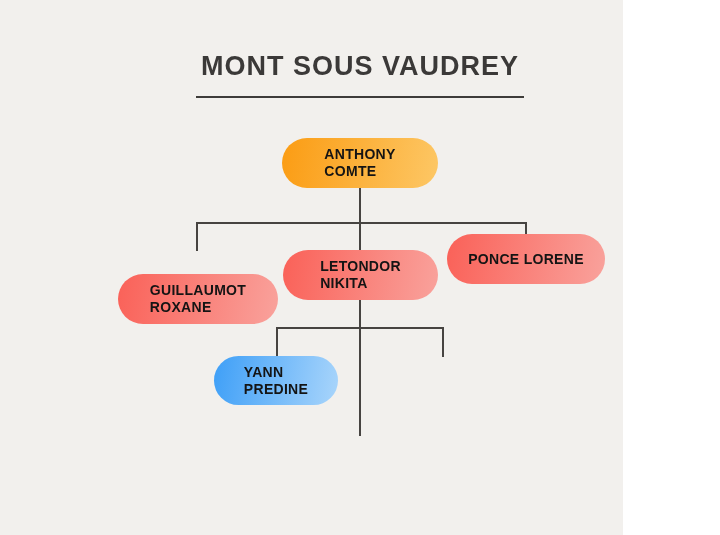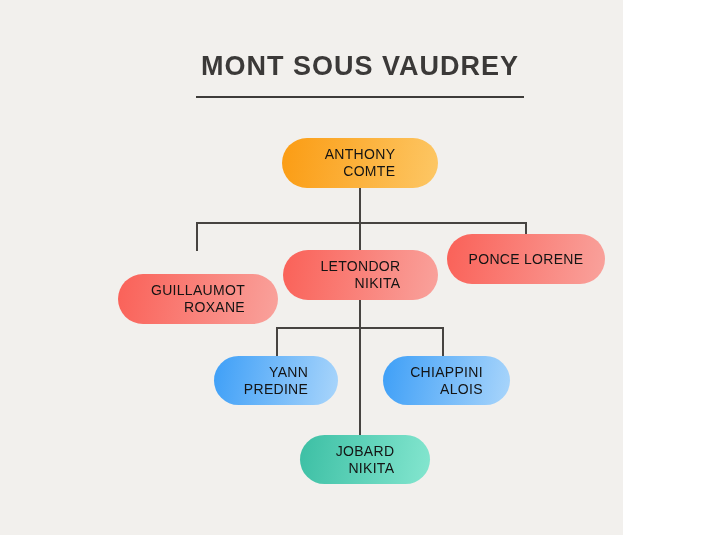--- a/index.html
+++ b/index.html
@@ -36,24 +36,24 @@
     width: 328px;
     height: 2px;
     background: #3E3C3A;
   }
   .node {
     position: absolute;
     border-radius: 26px;
     display: flex;
     align-items: center;
     justify-content: center;
-    text-align: right;
+    text-align: left;
     color: #141414;
     font-size: 14px;
-    font-weight: 400;
+    font-weight: 700;
     line-height: 17px;
     letter-spacing: 0.3px;
     z-index: 2;
   }
   .node .label { display: block; }
   .line {
     position: absolute;
     background: var(--line-color, #474441);
     z-index: 1;
   }
@@ -107,27 +107,15 @@
     </div>
   </div>
 
   <div class="node" style="left: 214px; top: 356px; width: 124px; height: 49px; background: linear-gradient(100deg, rgb(62, 159, 247), rgb(169, 213, 251));">
     <div>
       <span class="label">YANN</span>
       <span class="label">PREDINE</span>
     </div>
   </div>
 
-  <div class="node" style="left: 383px; top: 356px; width: 127px; height: 49px; background: linear-gradient(100deg, rgb(62, 159, 247), rgb(169, 213, 251));">
-    <div>
-      <span class="label">CHIAPPINI</span>
-      <span class="label">ALOIS</span>
-    </div>
-  </div>
 
-  <div class="node" style="left: 300px; top: 435px; width: 130px; height: 49px; background: linear-gradient(100deg, rgb(60, 191, 164), rgb(132, 230, 207));">
-    <div>
-      <span class="label">JOBARD</span>
-      <span class="label">NIKITA</span>
-    </div>
-  </div>
 
 </div>
 
 </body></html>

